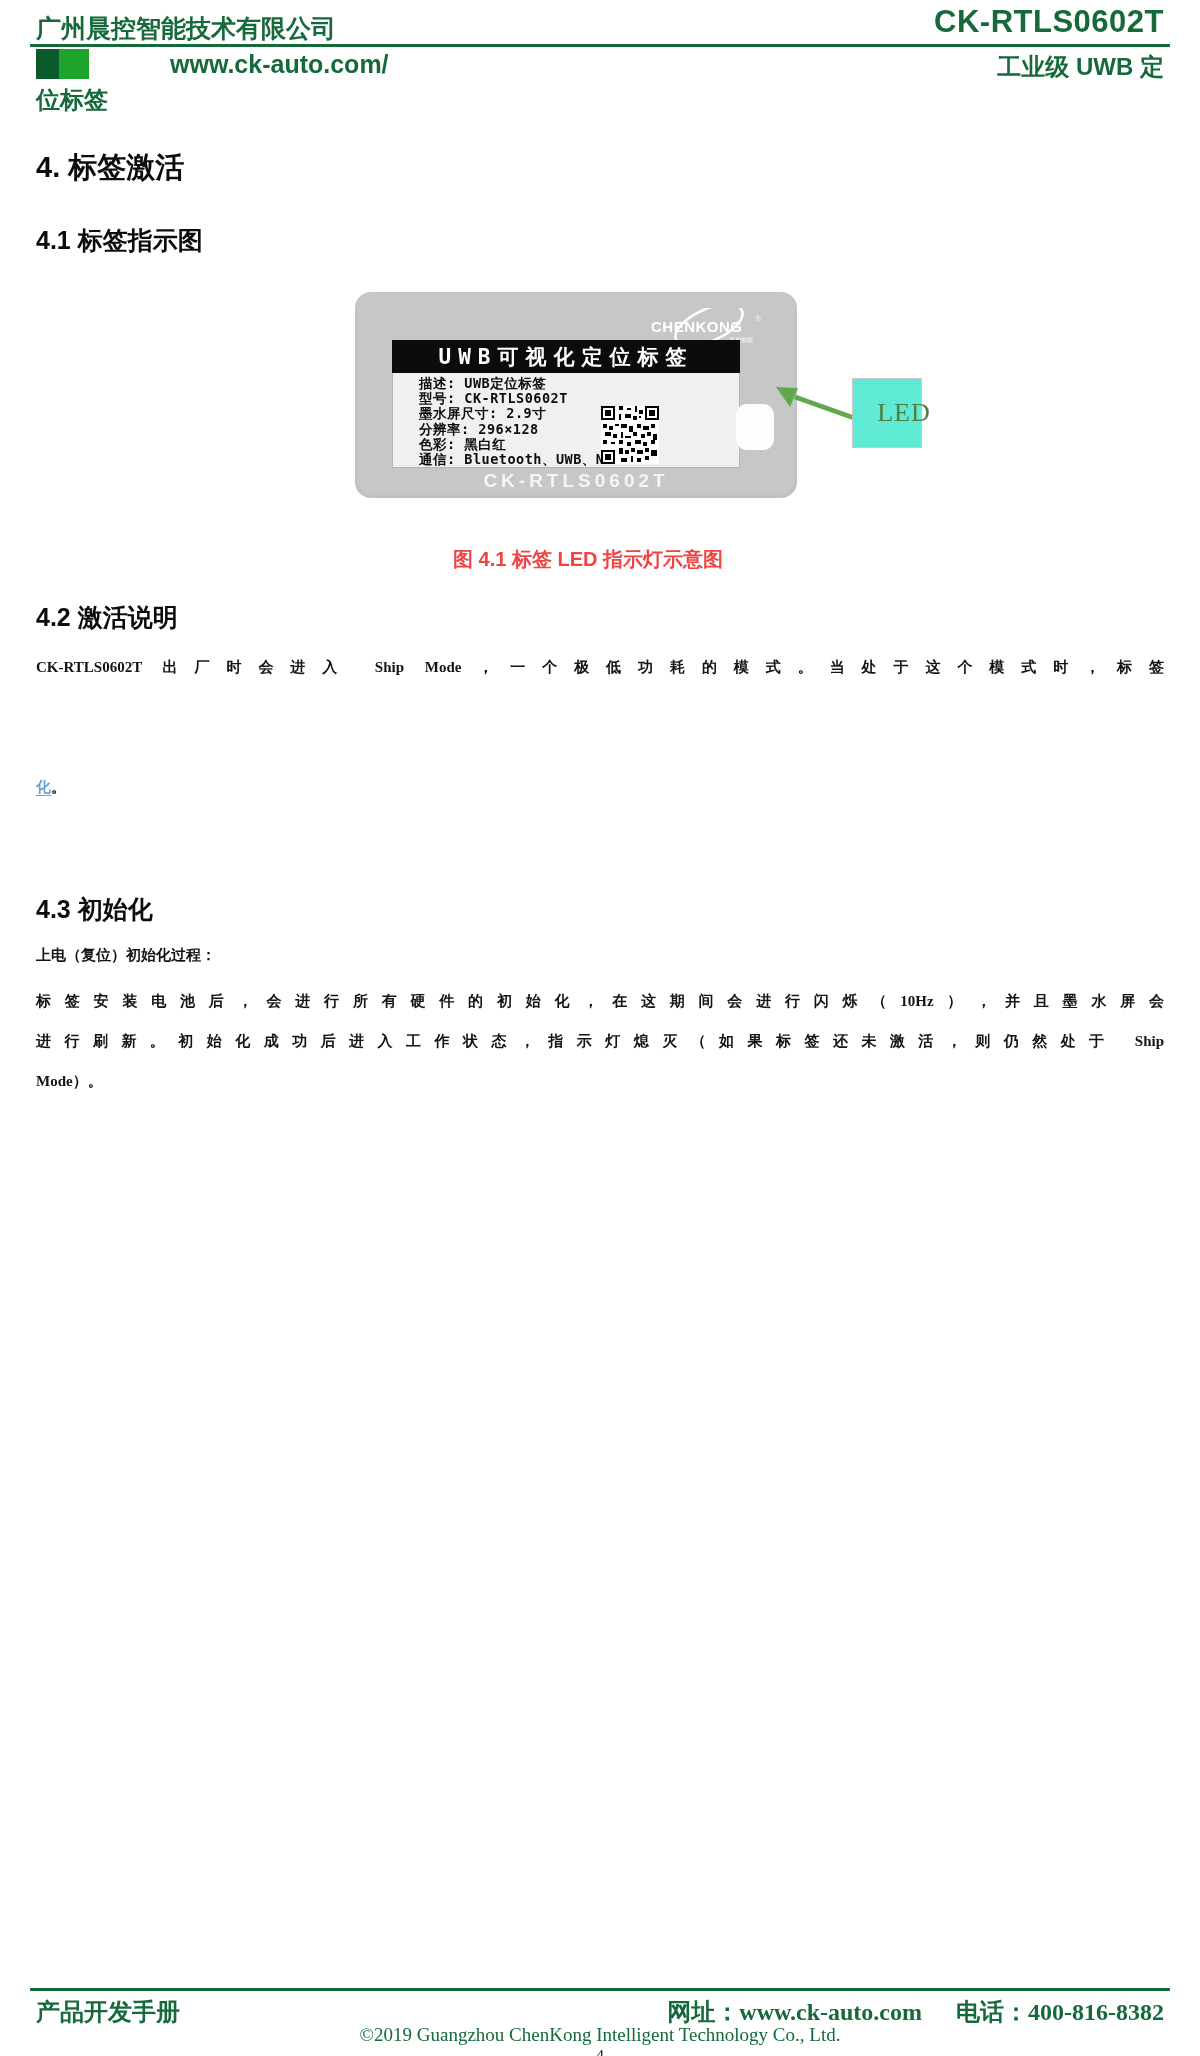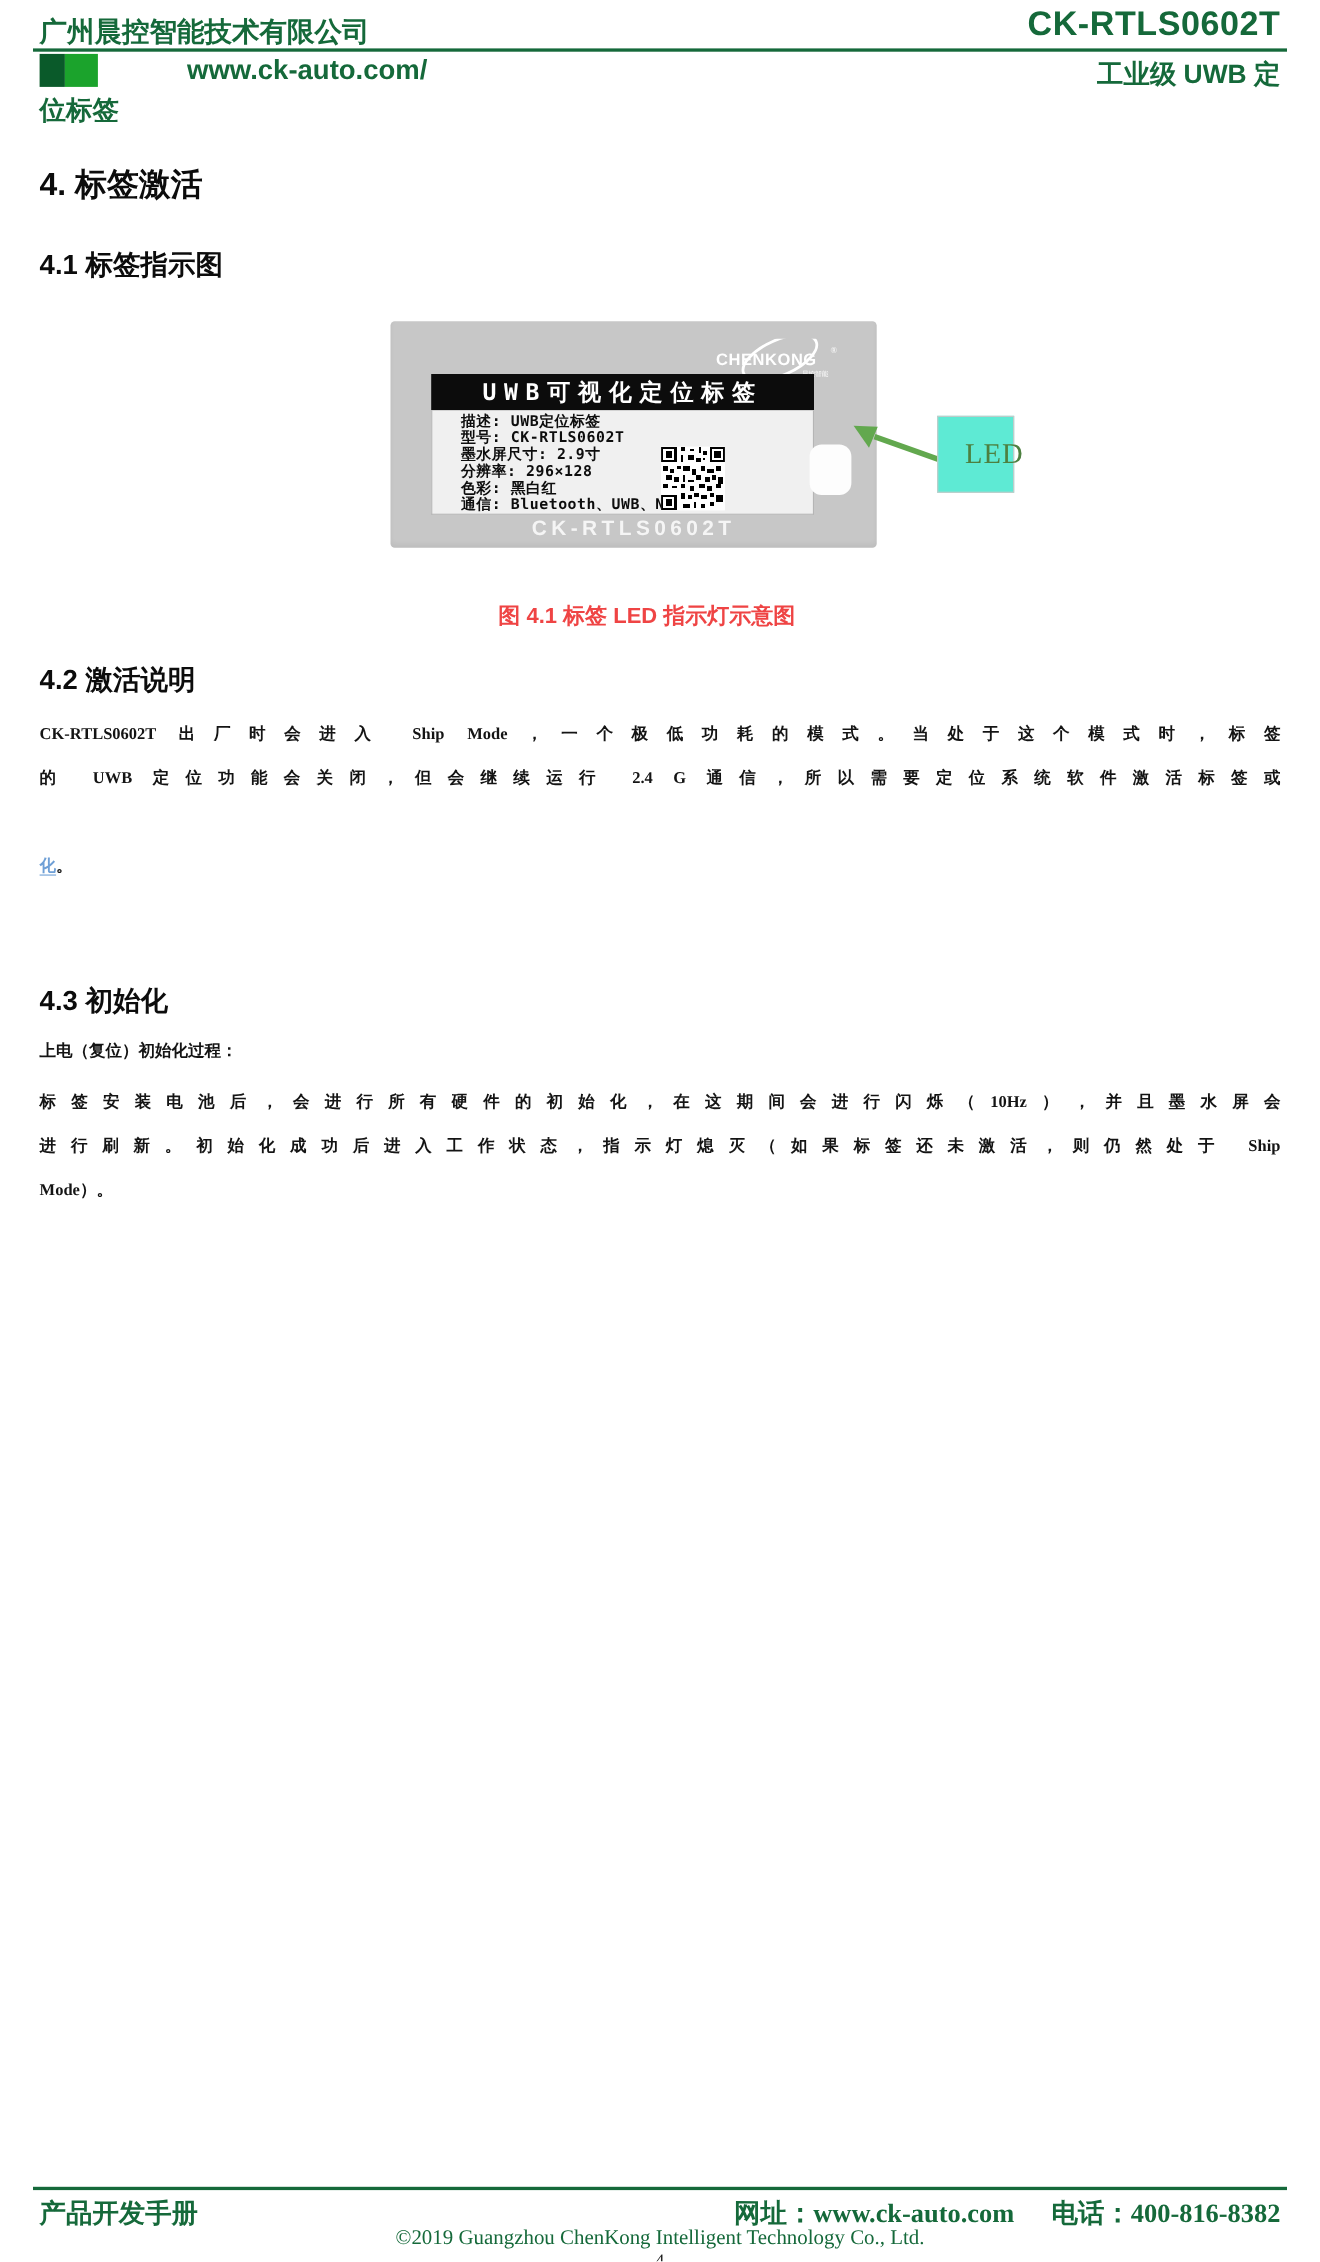--- a/index.html
+++ b/index.html
@@ -32,21 +32,21 @@
     left:36px; width:1128px; height:40px; font-size:15px; color:#141414;
     text-align:justify; text-align-last:justify; white-space:normal;font-weight:bold;
   }
   .bodyline.plain { text-align:left; text-align-last:left; }
   .l421 { top:658px; } .l422 { top:698px; } .l423 { top:738px; } .l424 { top:778px; }
   .intro43 { top:946px; } .l431 { top:992px; } .l432 { top:1032px; } .l433 { top:1072px; }
   .doclink { color:#6e9fd6; text-decoration:underline; text-underline-offset:3px; cursor:pointer; }
 
   
   .tagcard { left:355px; top:292px; width:442px; height:206px; background:#c7c7c7;
-             border-radius:4px; box-shadow: inset 0 -3px 5px rgba(0,0,0,0.05); }
+             border-radius:16px; box-shadow: inset 0 -3px 5px rgba(0,0,0,0.05); }
   .brand { position:absolute; right:24px; top:16px; width:136px; height:48px; }
   .titlebar { position:absolute; left:37px; top:48px; width:348px; height:33px;
               background:#0c0c0c; color:#fff; display:flex; align-items:center; justify-content:center;
               font-size:21px; letter-spacing:7px; font-weight:bold; white-space:nowrap; }
   .specpanel { position:absolute; left:37px; top:81px; width:348px; height:95px;
                background:#f0f0f0; border:1px solid #b5b5b5; border-top:none;
                padding:3px 0 0 26px; }
   .specline { font-size:13.5px; line-height:15.2px; letter-spacing:0.5px; color:#0d0d0d;
               font-weight:bold; white-space:nowrap; }
   .qr { position:absolute; left:208px; top:33px; width:58px; height:58px; background:#fff; }
@@ -175,21 +175,20 @@
   <svg class="abs led-arrow" viewBox="0 0 88 44">
     <line x1="84" y1="35" x2="22" y2="13" stroke="#62a84e" stroke-width="5"></line>
     <polygon points="3,3 25,4 17,23" fill="#62a84e"></polygon>
   </svg>
   <div class="abs led-box">LED</div>
 
   <div class="abs caption">图  4.1 标签 LED 指示灯示意图</div>
 
   <div class="abs h-sub h42 sans">4.2 激活说明</div>
   <div class="abs bodyline l421">CK-RTLS0602T 出厂时会进入 Ship Mode，一个极低功耗的模式。当处于这个模式时，标签</div>
-  <div class="abs bodyline l422">的 UWB 定位功能会关闭，但会继续运行 2.4 G 通信，所以需要定位系统软件激活标签或</div>
   <div class="abs bodyline l424 plain"><a class="doclink">化</a><span>。</span></div>
 
   <div class="abs h-sub h43 sans">4.3 初始化</div>
   <div class="abs bodyline intro43 plain">上电（复位）初始化过程：</div>
   <div class="abs bodyline l431">标签安装电池后，会进行所有硬件的初始化，在这期间会进行闪烁（10Hz），并且墨水屏会</div>
   <div class="abs bodyline l432">进行刷新。初始化成功后进入工作状态，指示灯熄灭（如果标签还未激活，则仍然处于 Ship</div>
   <div class="abs bodyline l433 plain">Mode）。</div>
 
   <div class="abs foot-rule"></div>
   <div class="abs foot-left sans green">产品开发手册</div>

